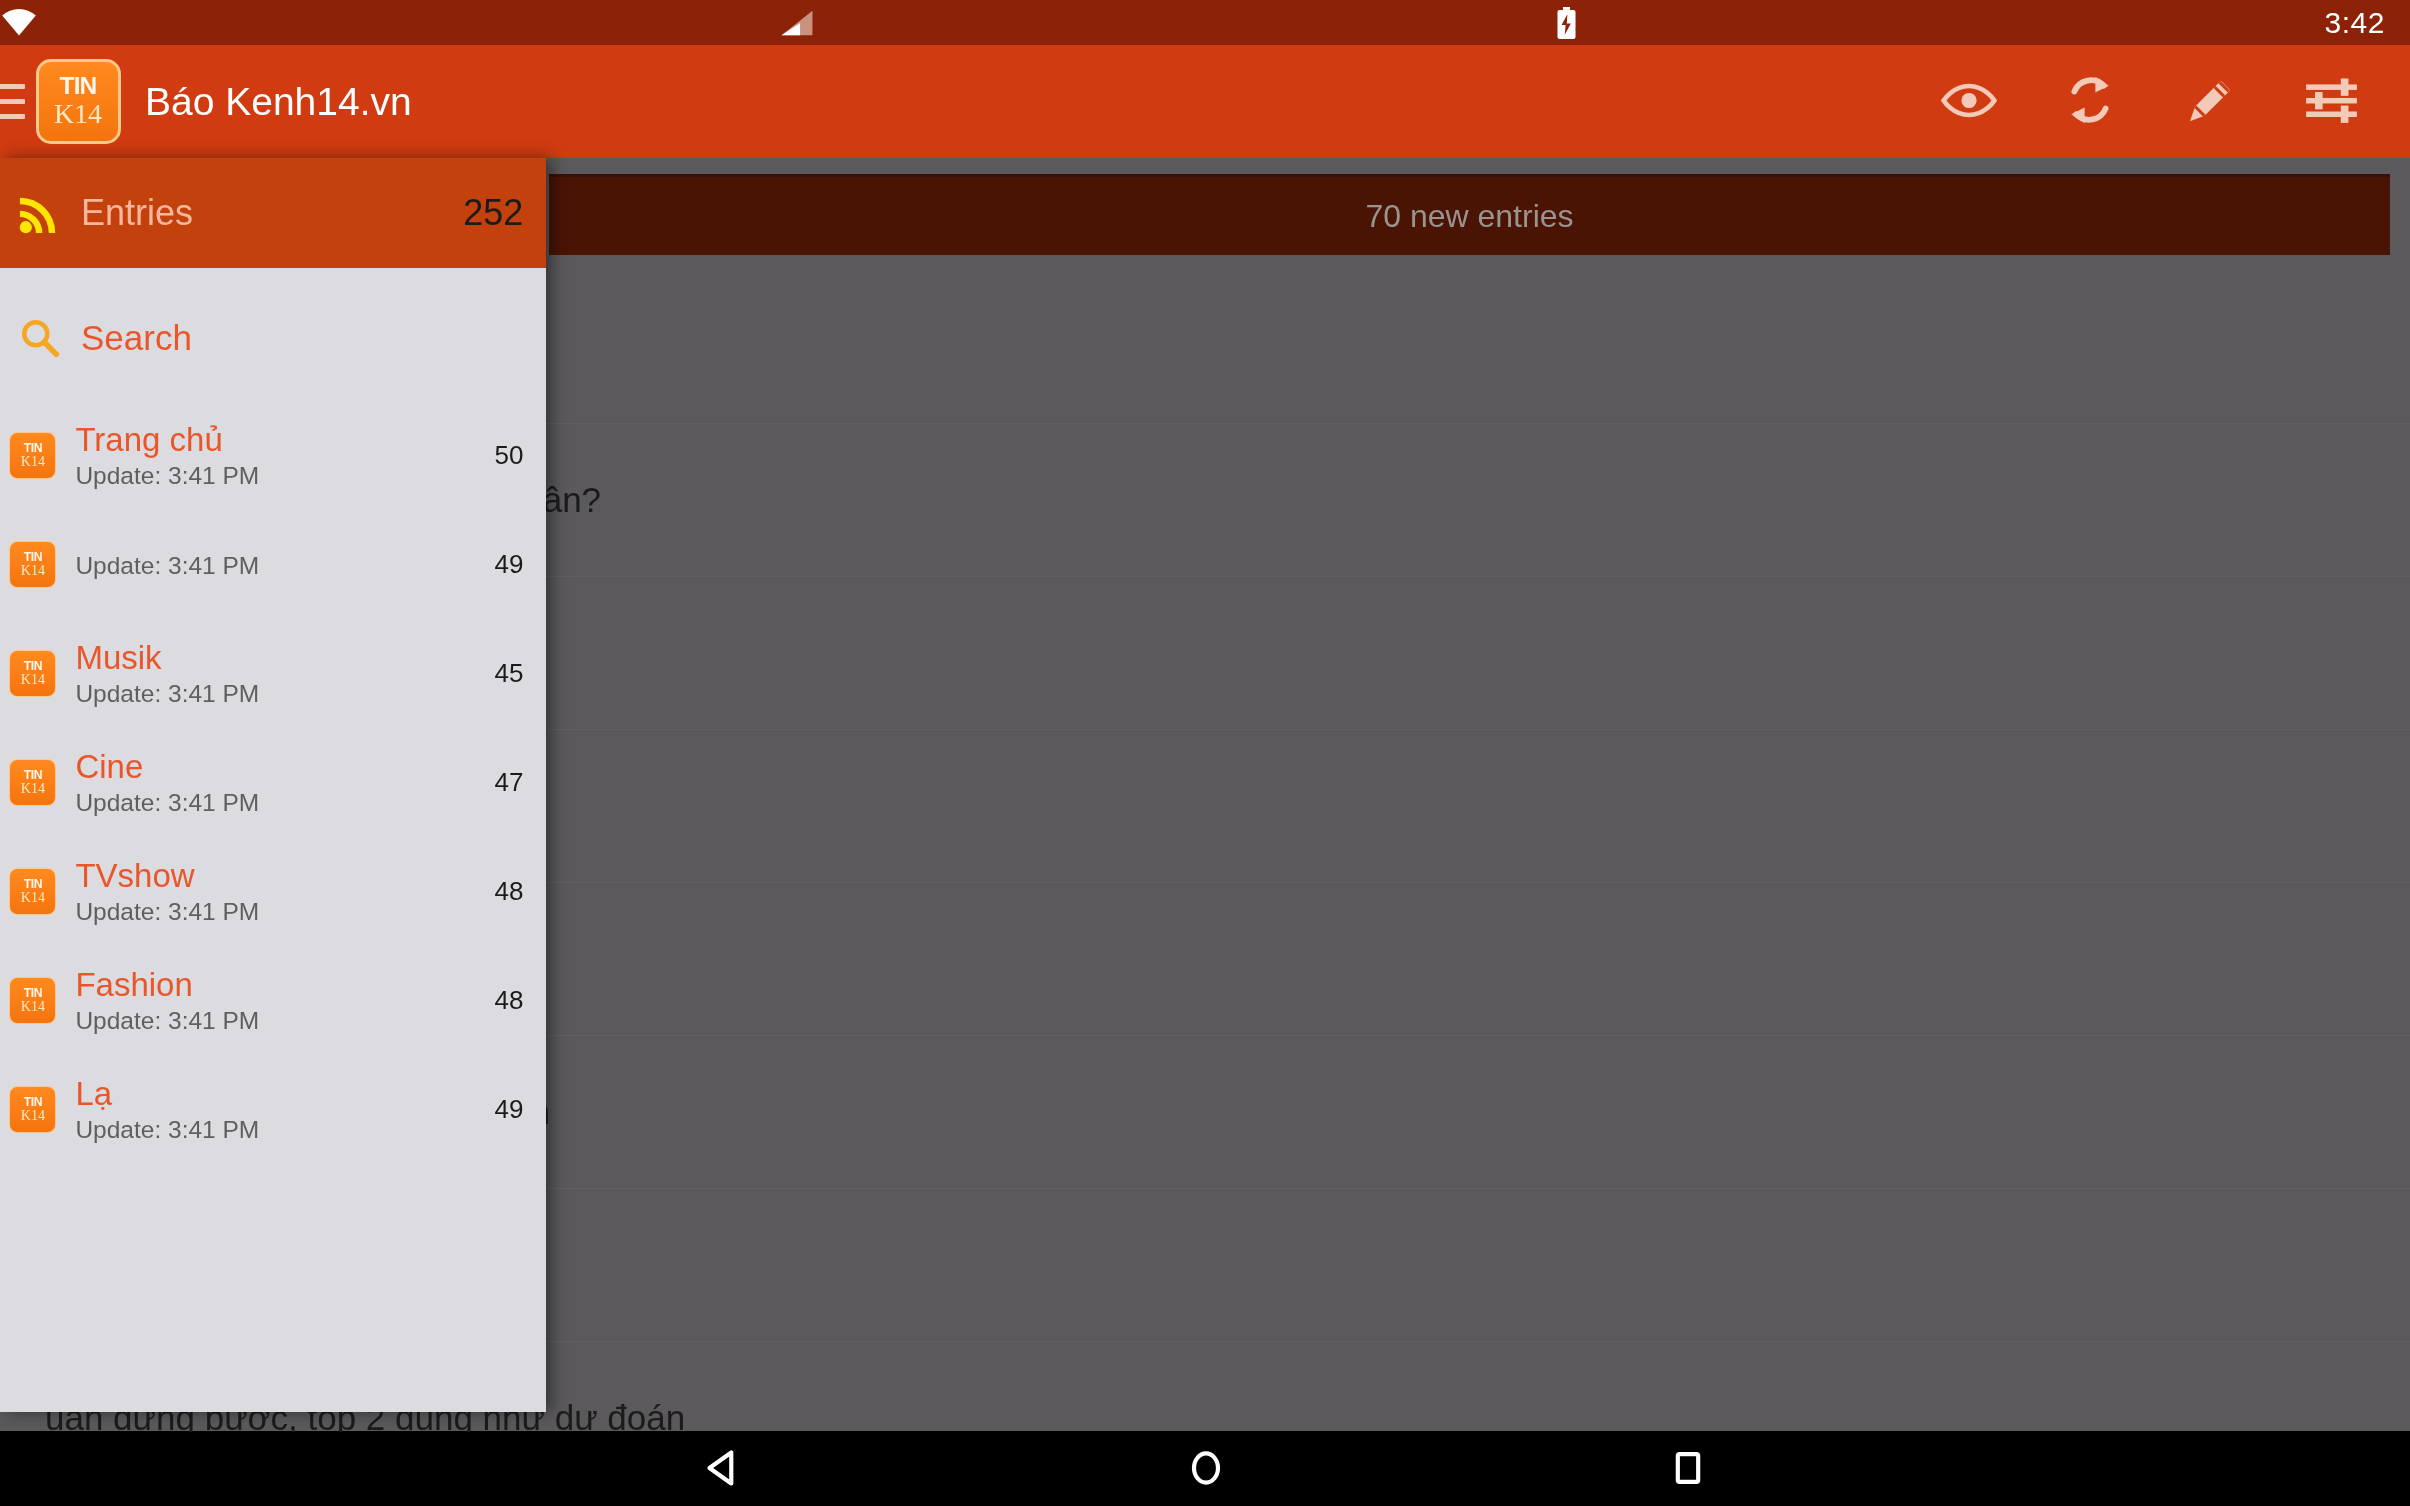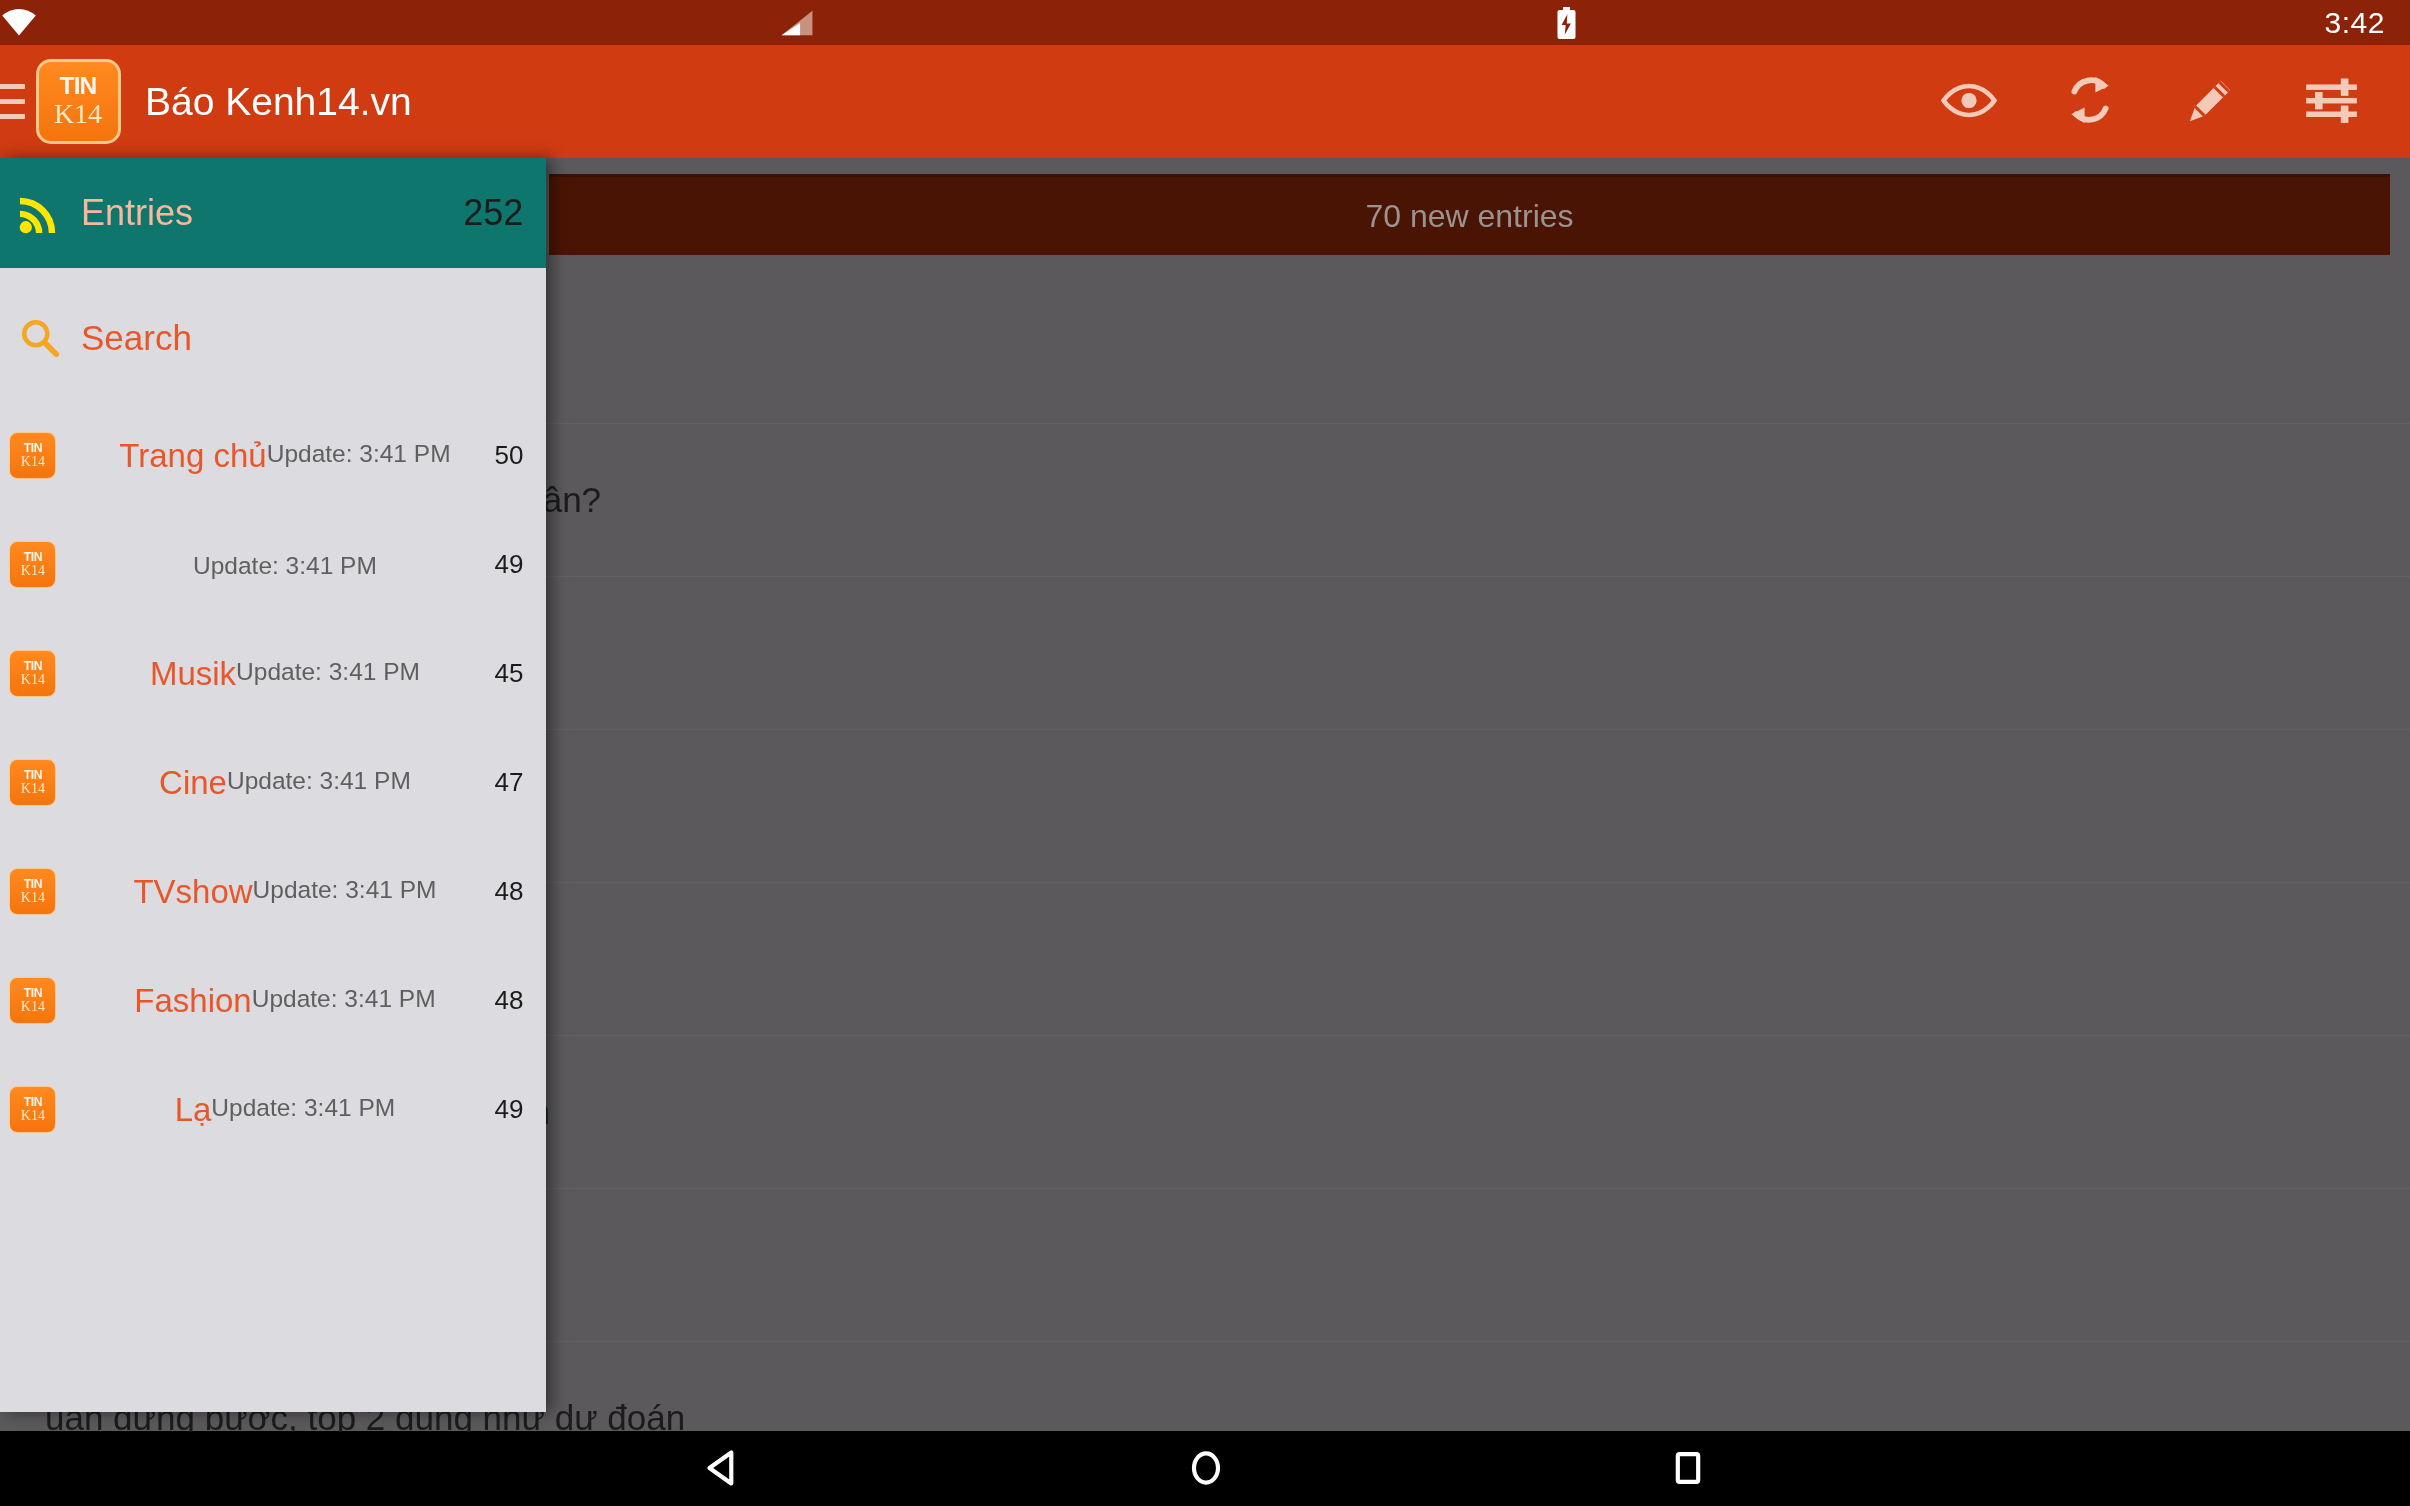--- a/index.html
+++ b/index.html
@@ -107,21 +107,21 @@
 
   
   .drawer {
     position: absolute; top: 158px; left: 0;
     width: 546px; height: 1254px;
     background: #dcdbdf;
     box-shadow: 5.6px 0 15px rgba(0,0,0,.45);
     overflow: hidden;
   }
   .drawer-head {
-    height: 110px; background: #0f766e;
+    height: 110px; background: #c2410c;
     display: flex; align-items: center; padding: 0 22.6px 0 13px;
   }
   .dh-icon { width: 53px; display: flex; align-items: center; justify-content: center; }
   .dh-label {
     flex: 1 1 auto; color: #fbb79c; font-size: 36px; margin-left: 15px;
     font-family: "Liberation Sans", sans-serif;
   }
   .dh-count {
     color: #1b1b1b; font-size: 36px;
     font-family: "Liberation Sans", sans-serif;
@@ -141,21 +141,21 @@
   }
   .feed-ico {
     width: 47px; height: 47px; border-radius: 8.5px; flex: 0 0 auto;
     background: linear-gradient(180deg,#ff8a1f 0%, #f4740d 100%);
     border: 1.9px solid #ffc98a;
     display: flex; flex-direction: column; align-items: center; justify-content: center;
   }
   .feed-ico .t { color:#fff6ec; font-size:12.2px; font-weight:bold; letter-spacing:-0.5px; line-height:12.2px;
     font-family: "Liberation Sans", sans-serif; }
   .feed-ico .k { color:#ffe9c4; font-size:14px; line-height:15px; font-family:"Liberation Serif", serif; }
-  .feed-text { flex: 1 1 auto; margin-left: 19px; display: flex; justify-content: center; }
+  .feed-text { flex: 1 1 auto; margin-left: 19px; display: flex; flex-direction: column; justify-content: center; }
   .feed-name {
     color: #e9562a; font-size: 33px; line-height: 38px;
     font-family: "Liberation Sans", sans-serif;
   }
   .feed-sub {
     color: #5f5f5f; font-size: 24.5px; line-height: 30px; margin-top: 1.9px;
     font-family: "Liberation Sans", sans-serif;
   }
   .feed-count {
     color: #1b1b1b; font-size: 26px; flex: 0 0 auto;

